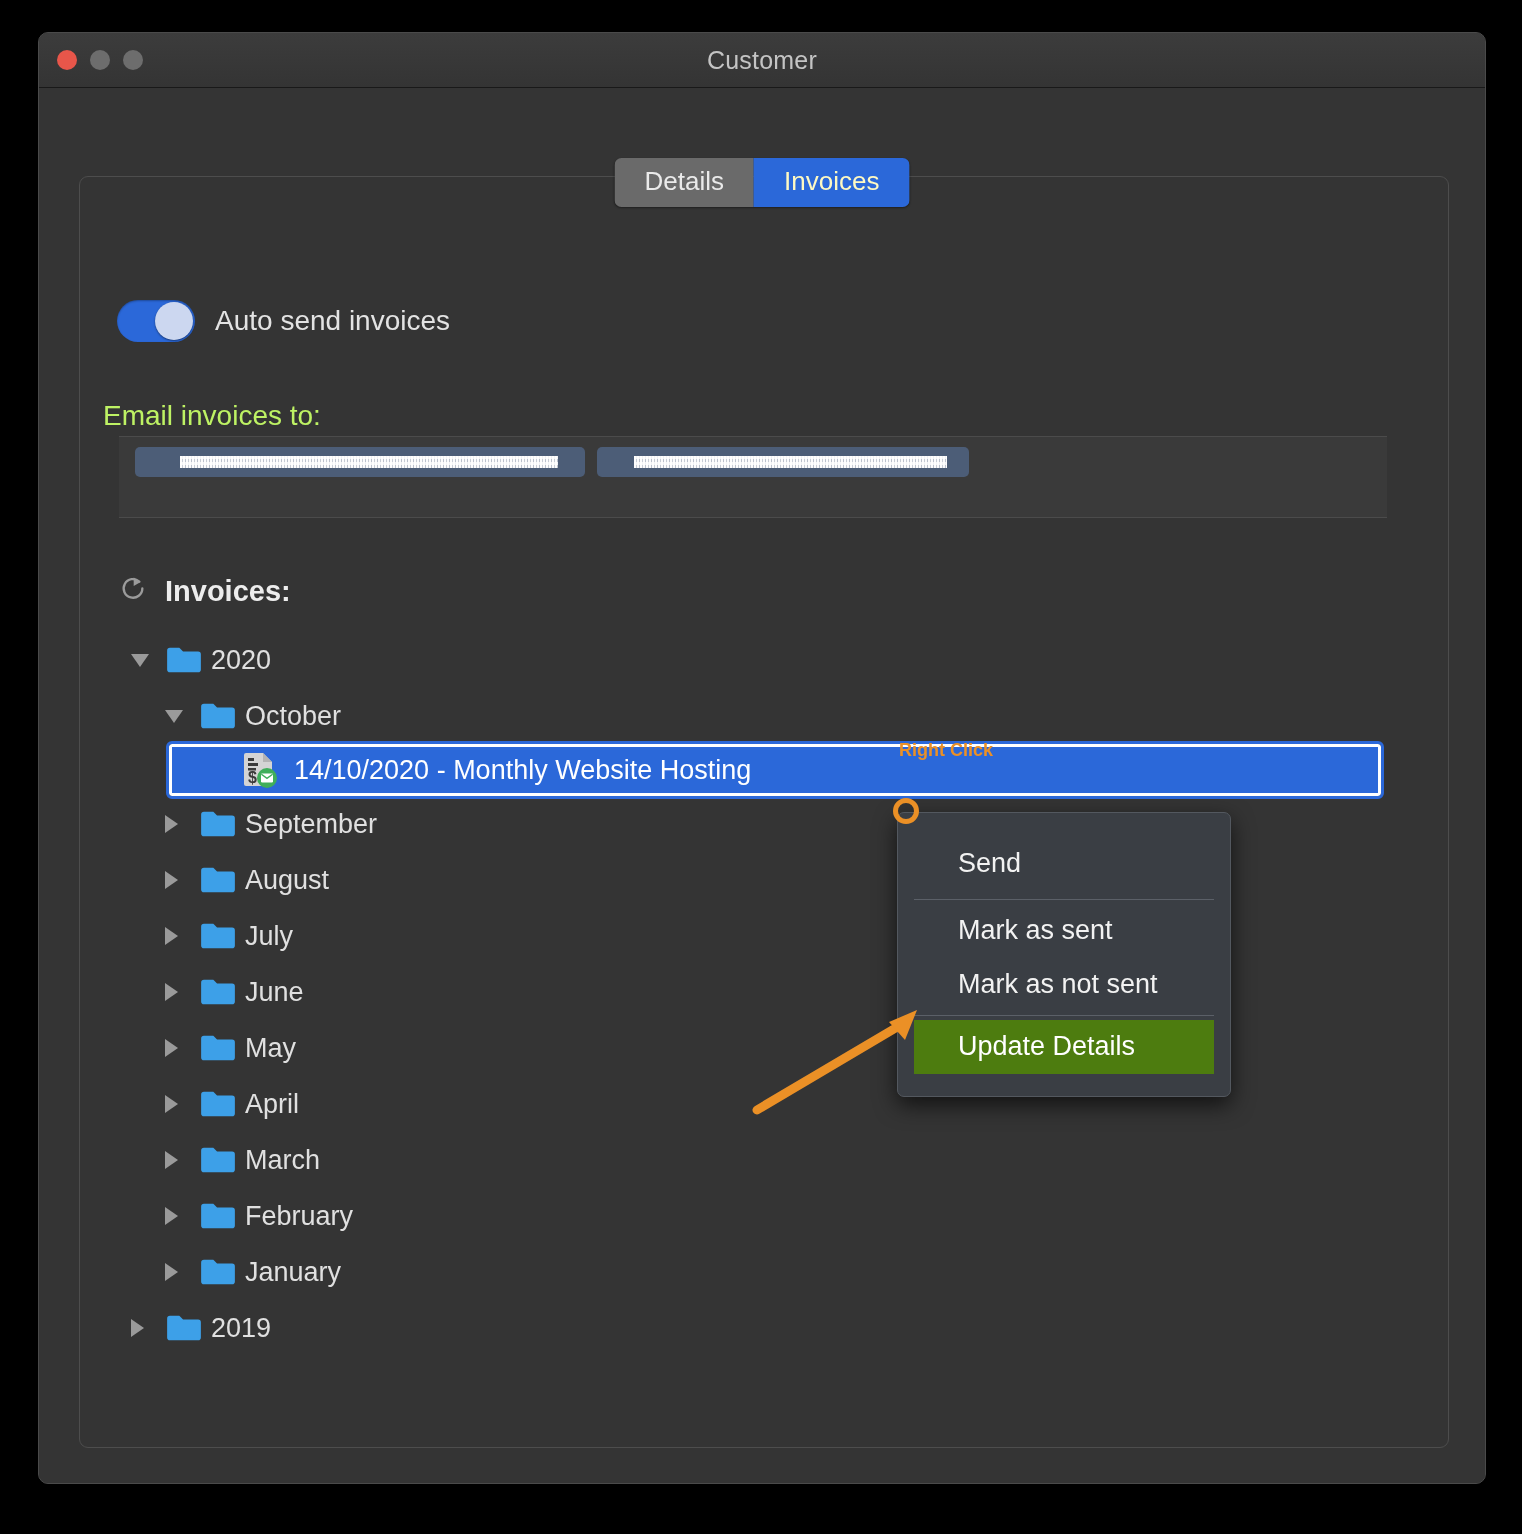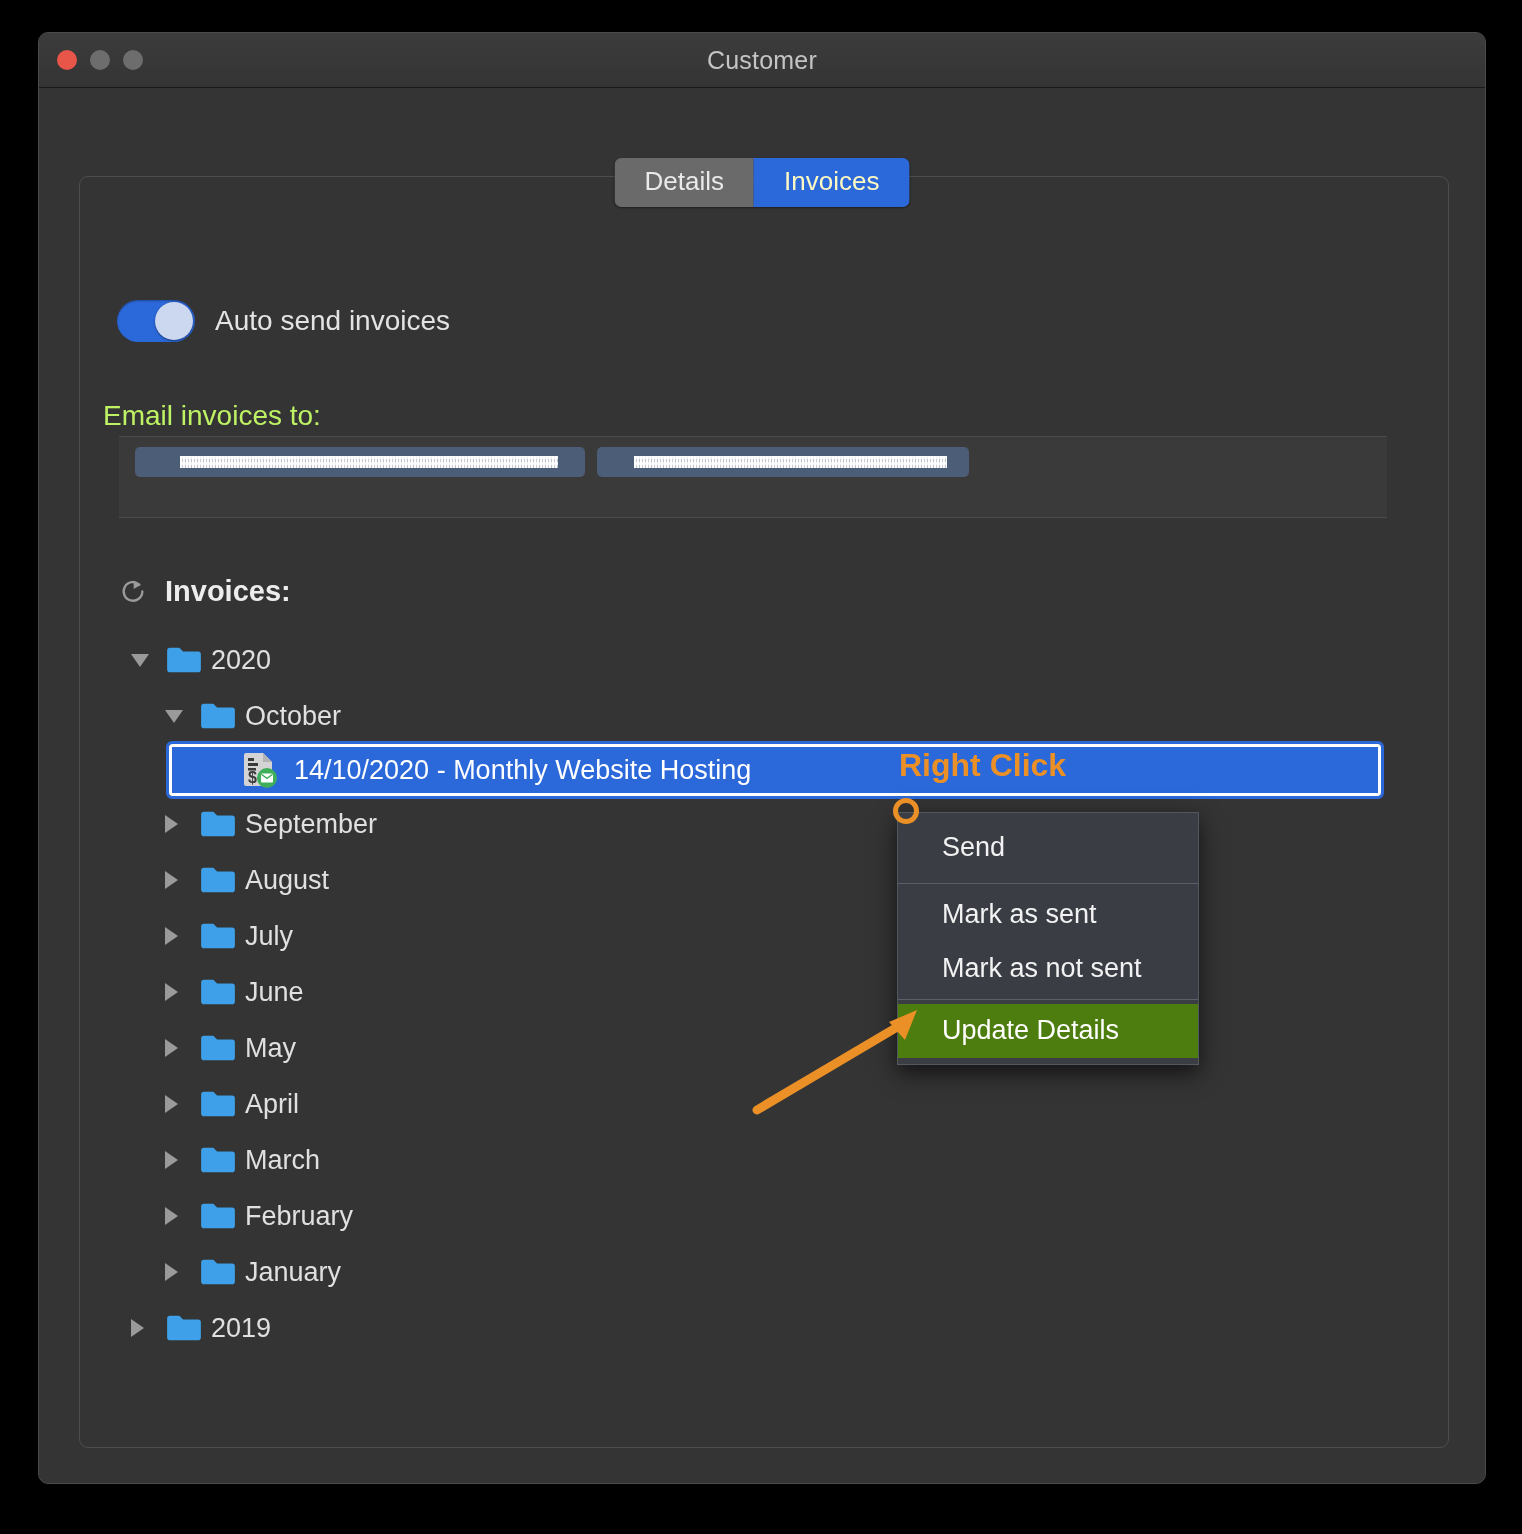--- a/index.html
+++ b/index.html
@@ -191,21 +191,20 @@
         rgba(255,255,255,0.55) 3px, rgba(255,255,255,0.55) 6px);
     filter: blur(0.4px);
   }
 
   
   .inv-header {
     position: absolute;
     left: 80px;
     top: 487px;
     display: flex;
-    align-items: center;
     gap: 18px;
   }
   .refresh-icon {
     width: 28px;
     height: 28px;
     color: #9b9b9b;
     display: block;
   }
   .inv-title {
     font-size: 29px;
@@ -280,25 +279,24 @@
     height: 38px;
     flex: 0 0 auto;
     margin-right: 14px;
   }
 
   
   .right-click-label {
     position: absolute;
     left: 860px;
     top: 652px;
-    font-size: 32px;
+    font-size: 18px;
     font-weight: bold;
     color: #eb9026;
     z-index: 20;
-    margin-top: 7px;
   }
   .click-marker {
     position: absolute;
     left: 854px;
     top: 710px;
     width: 26px;
     height: 26px;
     border: 5px solid #eb9026;
     border-radius: 50%;
     box-sizing: border-box;
@@ -314,25 +312,25 @@
     overflow: visible;
   }
 
   
   .context-menu {
     position: absolute;
     left: 858px;
     top: 724px;
     width: 300px;
     background: #3a3e44;
-    border-radius: 0;
+    border-radius: 7px;
     border: 1px solid #53585f;
     box-shadow: 0 8px 22px rgba(0,0,0,0.65);
     z-index: 30;
-    padding: 0;
+    padding: 16px;
     overflow: hidden;
   }
   .mi {
     font-size: 27px;
     color: #f2f2f2;
     padding: 10px 0 10px 44px;
     line-height: 1.25;
     white-space: nowrap;
   }
   .mi.first { padding-top: 18px; padding-bottom: 14px; }

